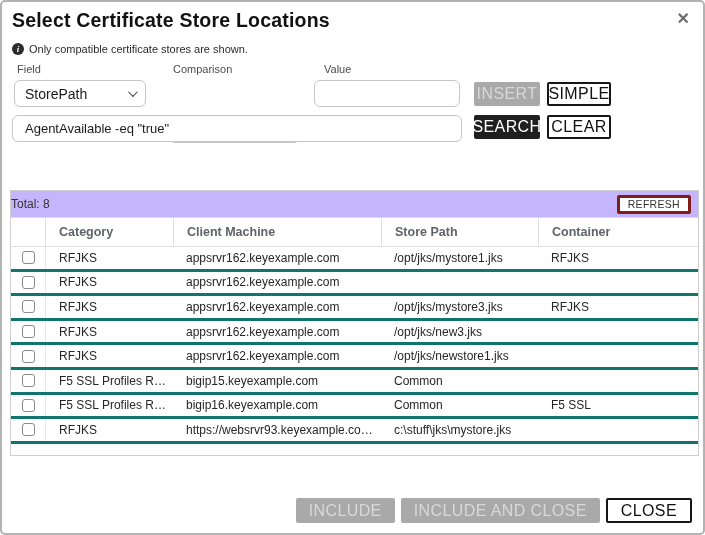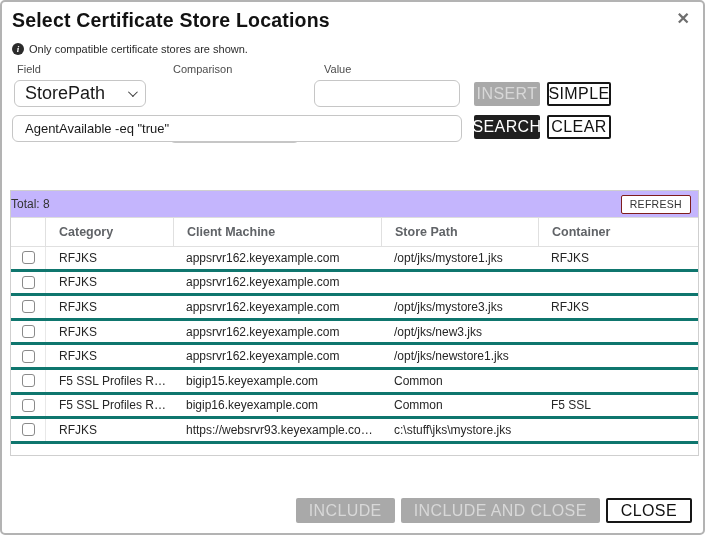--- a/index.html
+++ b/index.html
@@ -29,21 +29,21 @@
     font-family:"Liberation Serif", serif; font-style:italic;
   }
   .info-text { font-size:11px; color:#2b2b2b; }
 
   .fld-label { position:absolute; top:61px; font-size:11px; color:#4d4d4d; }
   .lbl-field { left:15px; } .lbl-comparison { left:171px; } .lbl-value { left:322px; }
 
   .control {
     position:absolute; top:78px; height:27px;
     border:1px solid #c6c6c6; border-radius:6px; background:#fff;
-    font-size:18px; color:#1a1a1a;
+    font-size:14px; color:#1a1a1a;
   }
   .select-box { display:flex; align-items:center; justify-content:space-between; padding:0 10px; cursor:pointer; }
   .chev {
     width:7px; height:7px; border-right:1.6px solid #3c3c3c; border-bottom:1.6px solid #3c3c3c;
     transform:rotate(45deg) translateY(-2px); flex:0 0 auto; margin-left:6px;
   }
   .sel-field { left:12px; width:132px; }
   .sel-comparison { left:167px; width:131px;margin-top:36px; }
   .inp-value { left:312px; width:146px; padding:0 10px; }
   input.control { outline:none; }
@@ -71,21 +71,21 @@
   .panel {
     position:absolute; left:8px; top:188px; width:689px; height:266px;
     border:1px solid #cfcfcf; background:#fff; overflow:hidden;
   }
   .panel-toolbar {
     height:27px; background:#c4b5fd; border-bottom:1px solid #ddd;
     display:flex; align-items:center; justify-content:space-between; gap:10px; padding-right:7px;
   }
   .total-label { font-size:12px; color:#333; }
   .refresh-btn {
-    height:19px; padding:0 8px; background:#fff; border:1px solid #7f1d1d; border-radius:2px;
+    height:19px; padding:0 8px; background:#fff; border:3px solid #7f1d1d; border-radius:2px;
     font-size:10.5px; color:#333; letter-spacing:.3px; display:flex; align-items:center; cursor:pointer;
   }
 
   .tbl-header { display:flex; height:29px; align-items:center; border-bottom:1px solid #e0e0e0; }
   .tbl-header .cell { font-size:12.5px; font-weight:bold; color:#606367; }
   .cell { padding-left:13px; overflow:hidden; white-space:nowrap; text-overflow:ellipsis; }
   .col-cb { width:35px; flex:0 0 auto; align-self:stretch; display:flex; align-items:center; justify-content:center; padding:0; }
   .col-cat { width:127px; flex:0 0 auto; }
   .col-cm { width:208px; flex:0 0 auto; }
   .col-sp { width:157px; flex:0 0 auto; }

